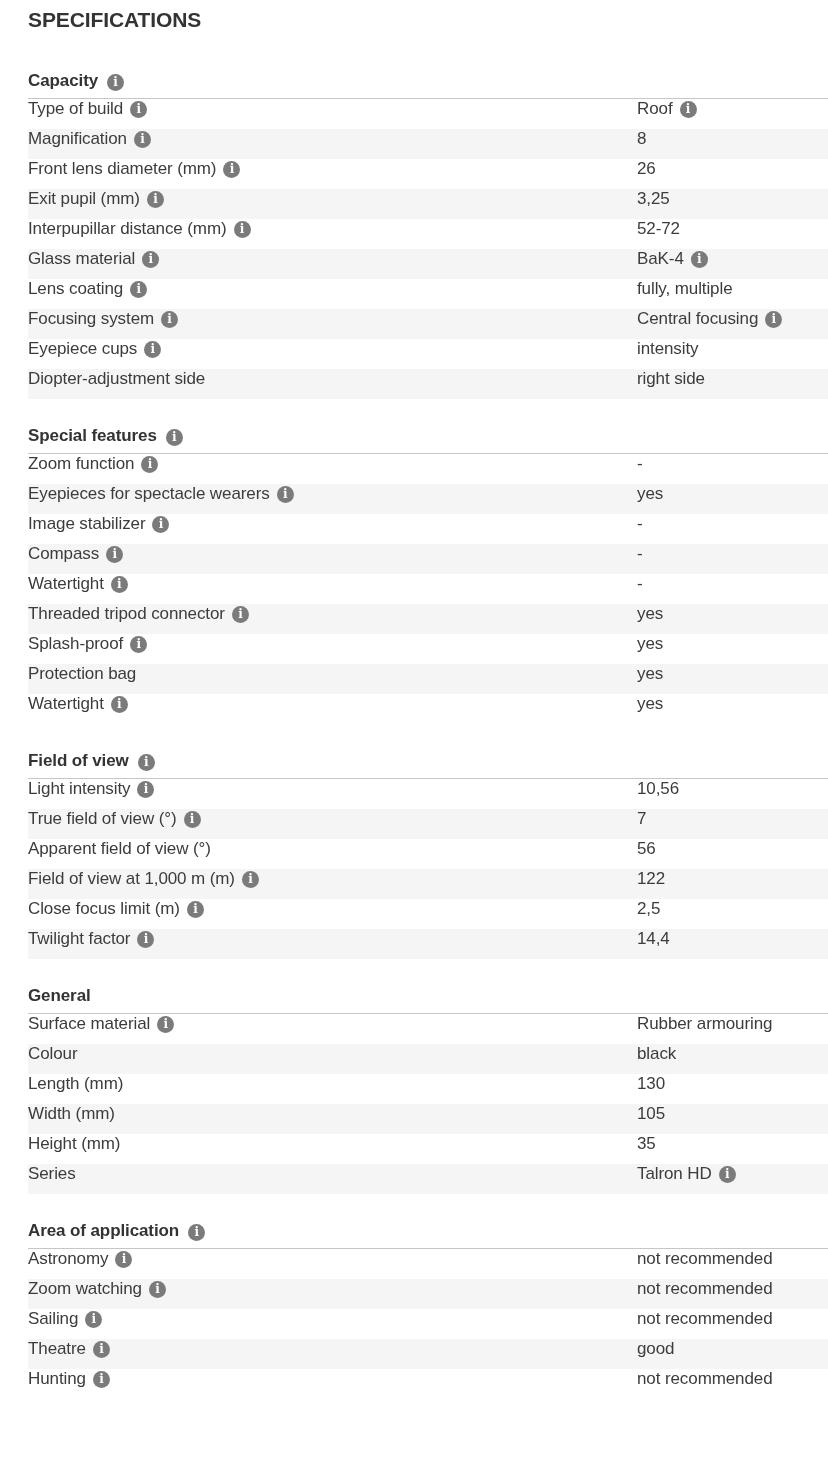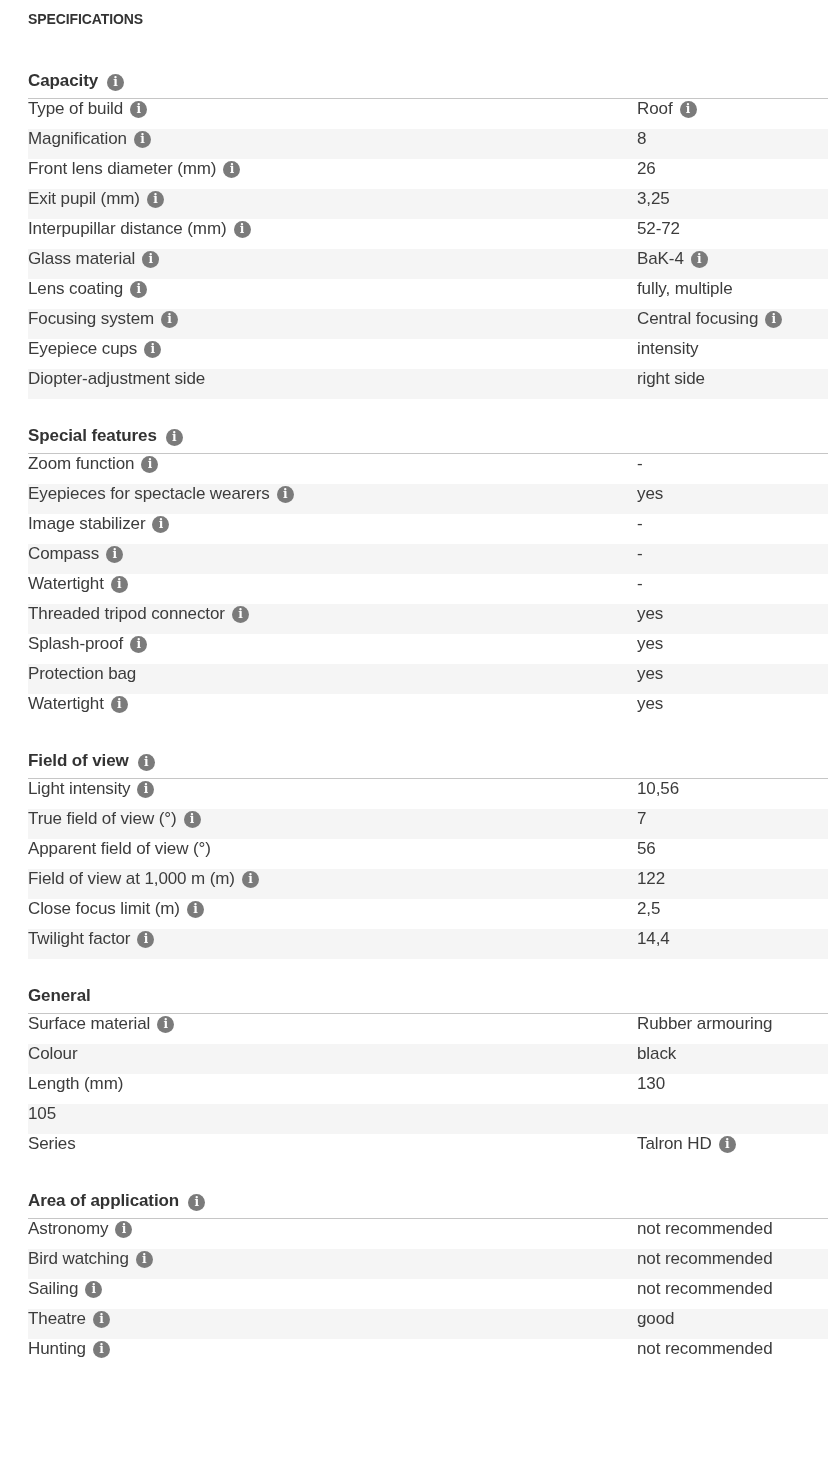--- a/index.html
+++ b/index.html
@@ -13,21 +13,21 @@
     overflow: hidden;
     font-family: "Liberation Sans", sans-serif;
     color: #3c3c3c;
     letter-spacing: -0.1px;
   }
   .page {
     padding: 8px 0 0 28px;
   }
   .page-title {
     margin: 0 0 39px 0;
-    font-size: 14px;
+    font-size: 21px;
     line-height: 23px;
     font-weight: 700;
     color: #333333;
   }
   .spec-section { margin-top: 26px; }
   .spec-section:first-child { margin-top: 8px; }
   .section-header {
     margin: 0;
     font-size: 17px;
     line-height: 22px;
@@ -379,25 +379,36 @@
   <div class="row">
     <div class="label-cell">
       <span>Length (mm)</span>
     </div>
     <div class="value-cell">
       <span>130</span>
     </div>
   </div>
 
   <div class="row">
+    <div class="label-cell">
+      <span>Width (mm)</span>
+    </div>
     <div class="value-cell">
       <span>105</span>
     </div>
   </div>
 
+  <div class="row">
+    <div class="label-cell">
+      <span>Height (mm)</span>
+    </div>
+    <div class="value-cell">
+      <span>35</span>
+    </div>
+  </div>
 
 
   <div class="row">
     <div class="label-cell">
       <span>Series</span>
     </div>
     <div class="value-cell">
       <span>Talron HD</span>
               <span class="info">i</span>
     </div>
@@ -415,21 +426,21 @@
       <span>Astronomy</span>
               <span class="info">i</span>
     </div>
     <div class="value-cell">
       <span>not recommended</span>
     </div>
   </div>
 
   <div class="row">
     <div class="label-cell">
-      <span>Bird watching</span>
+      <span>Zoom watching</span>
               <span class="info">i</span>
     </div>
     <div class="value-cell">
       <span>not recommended</span>
     </div>
   </div>
 
 
   <div class="row">
     <div class="label-cell">

